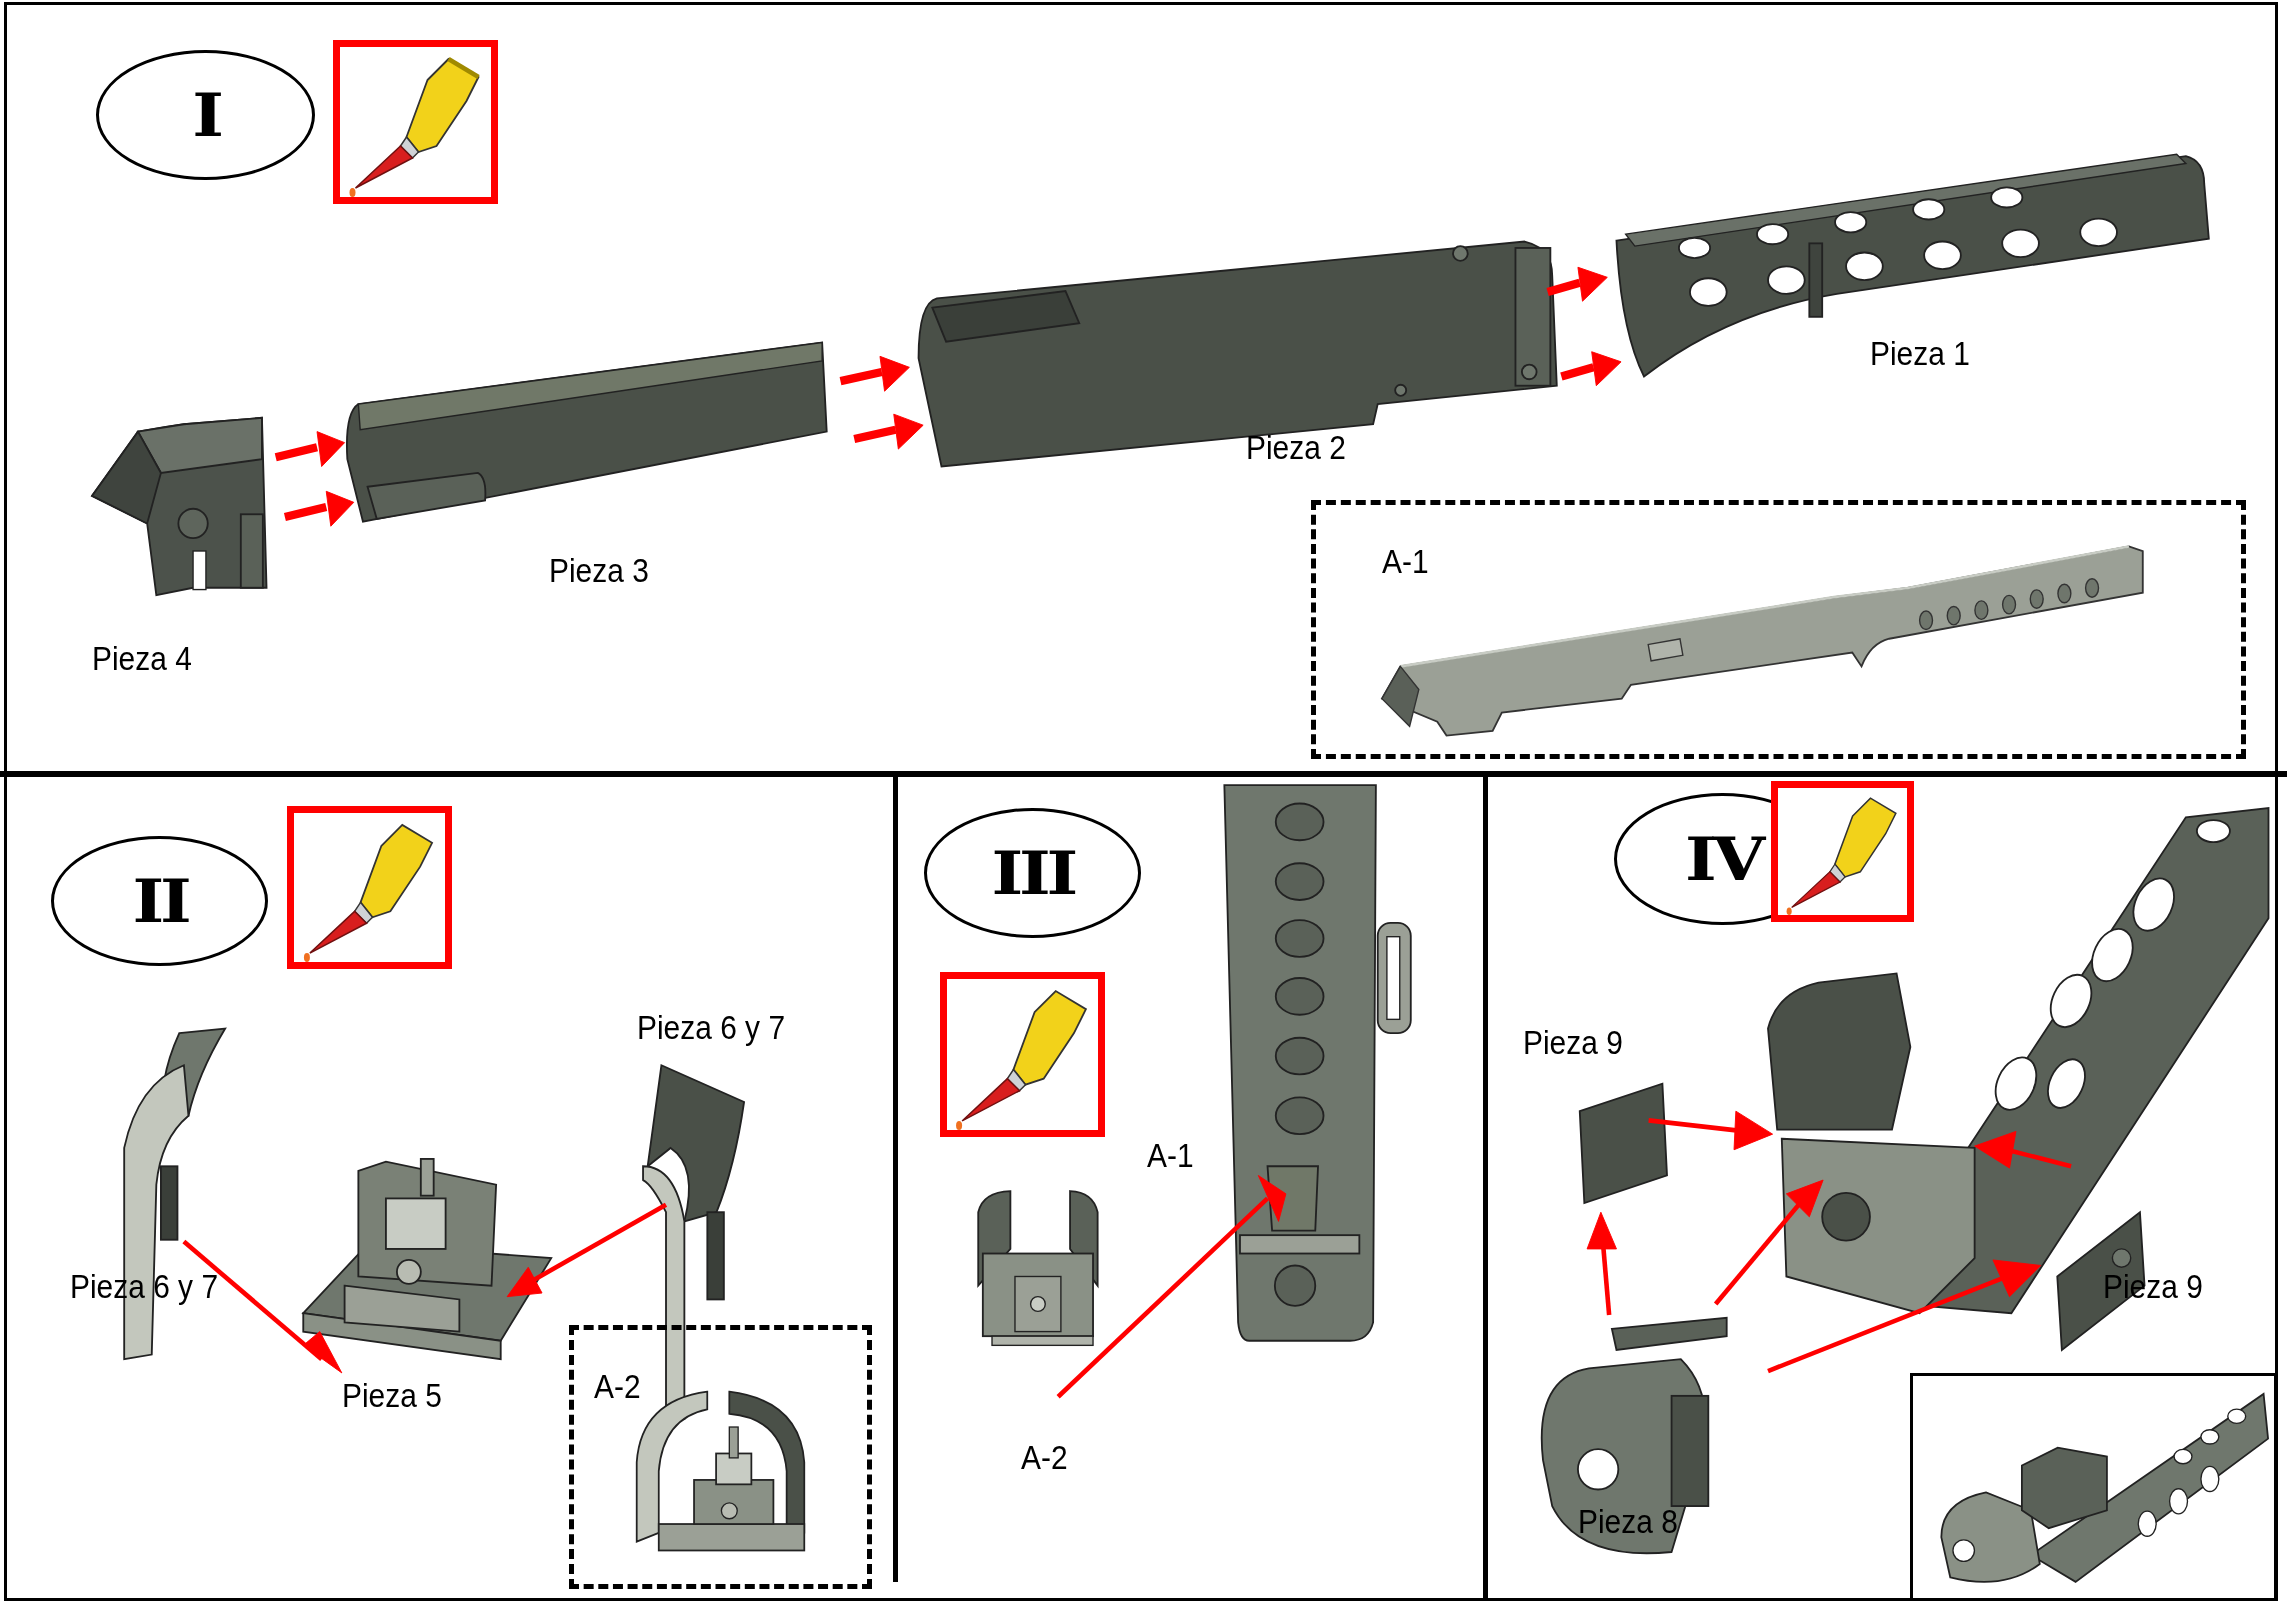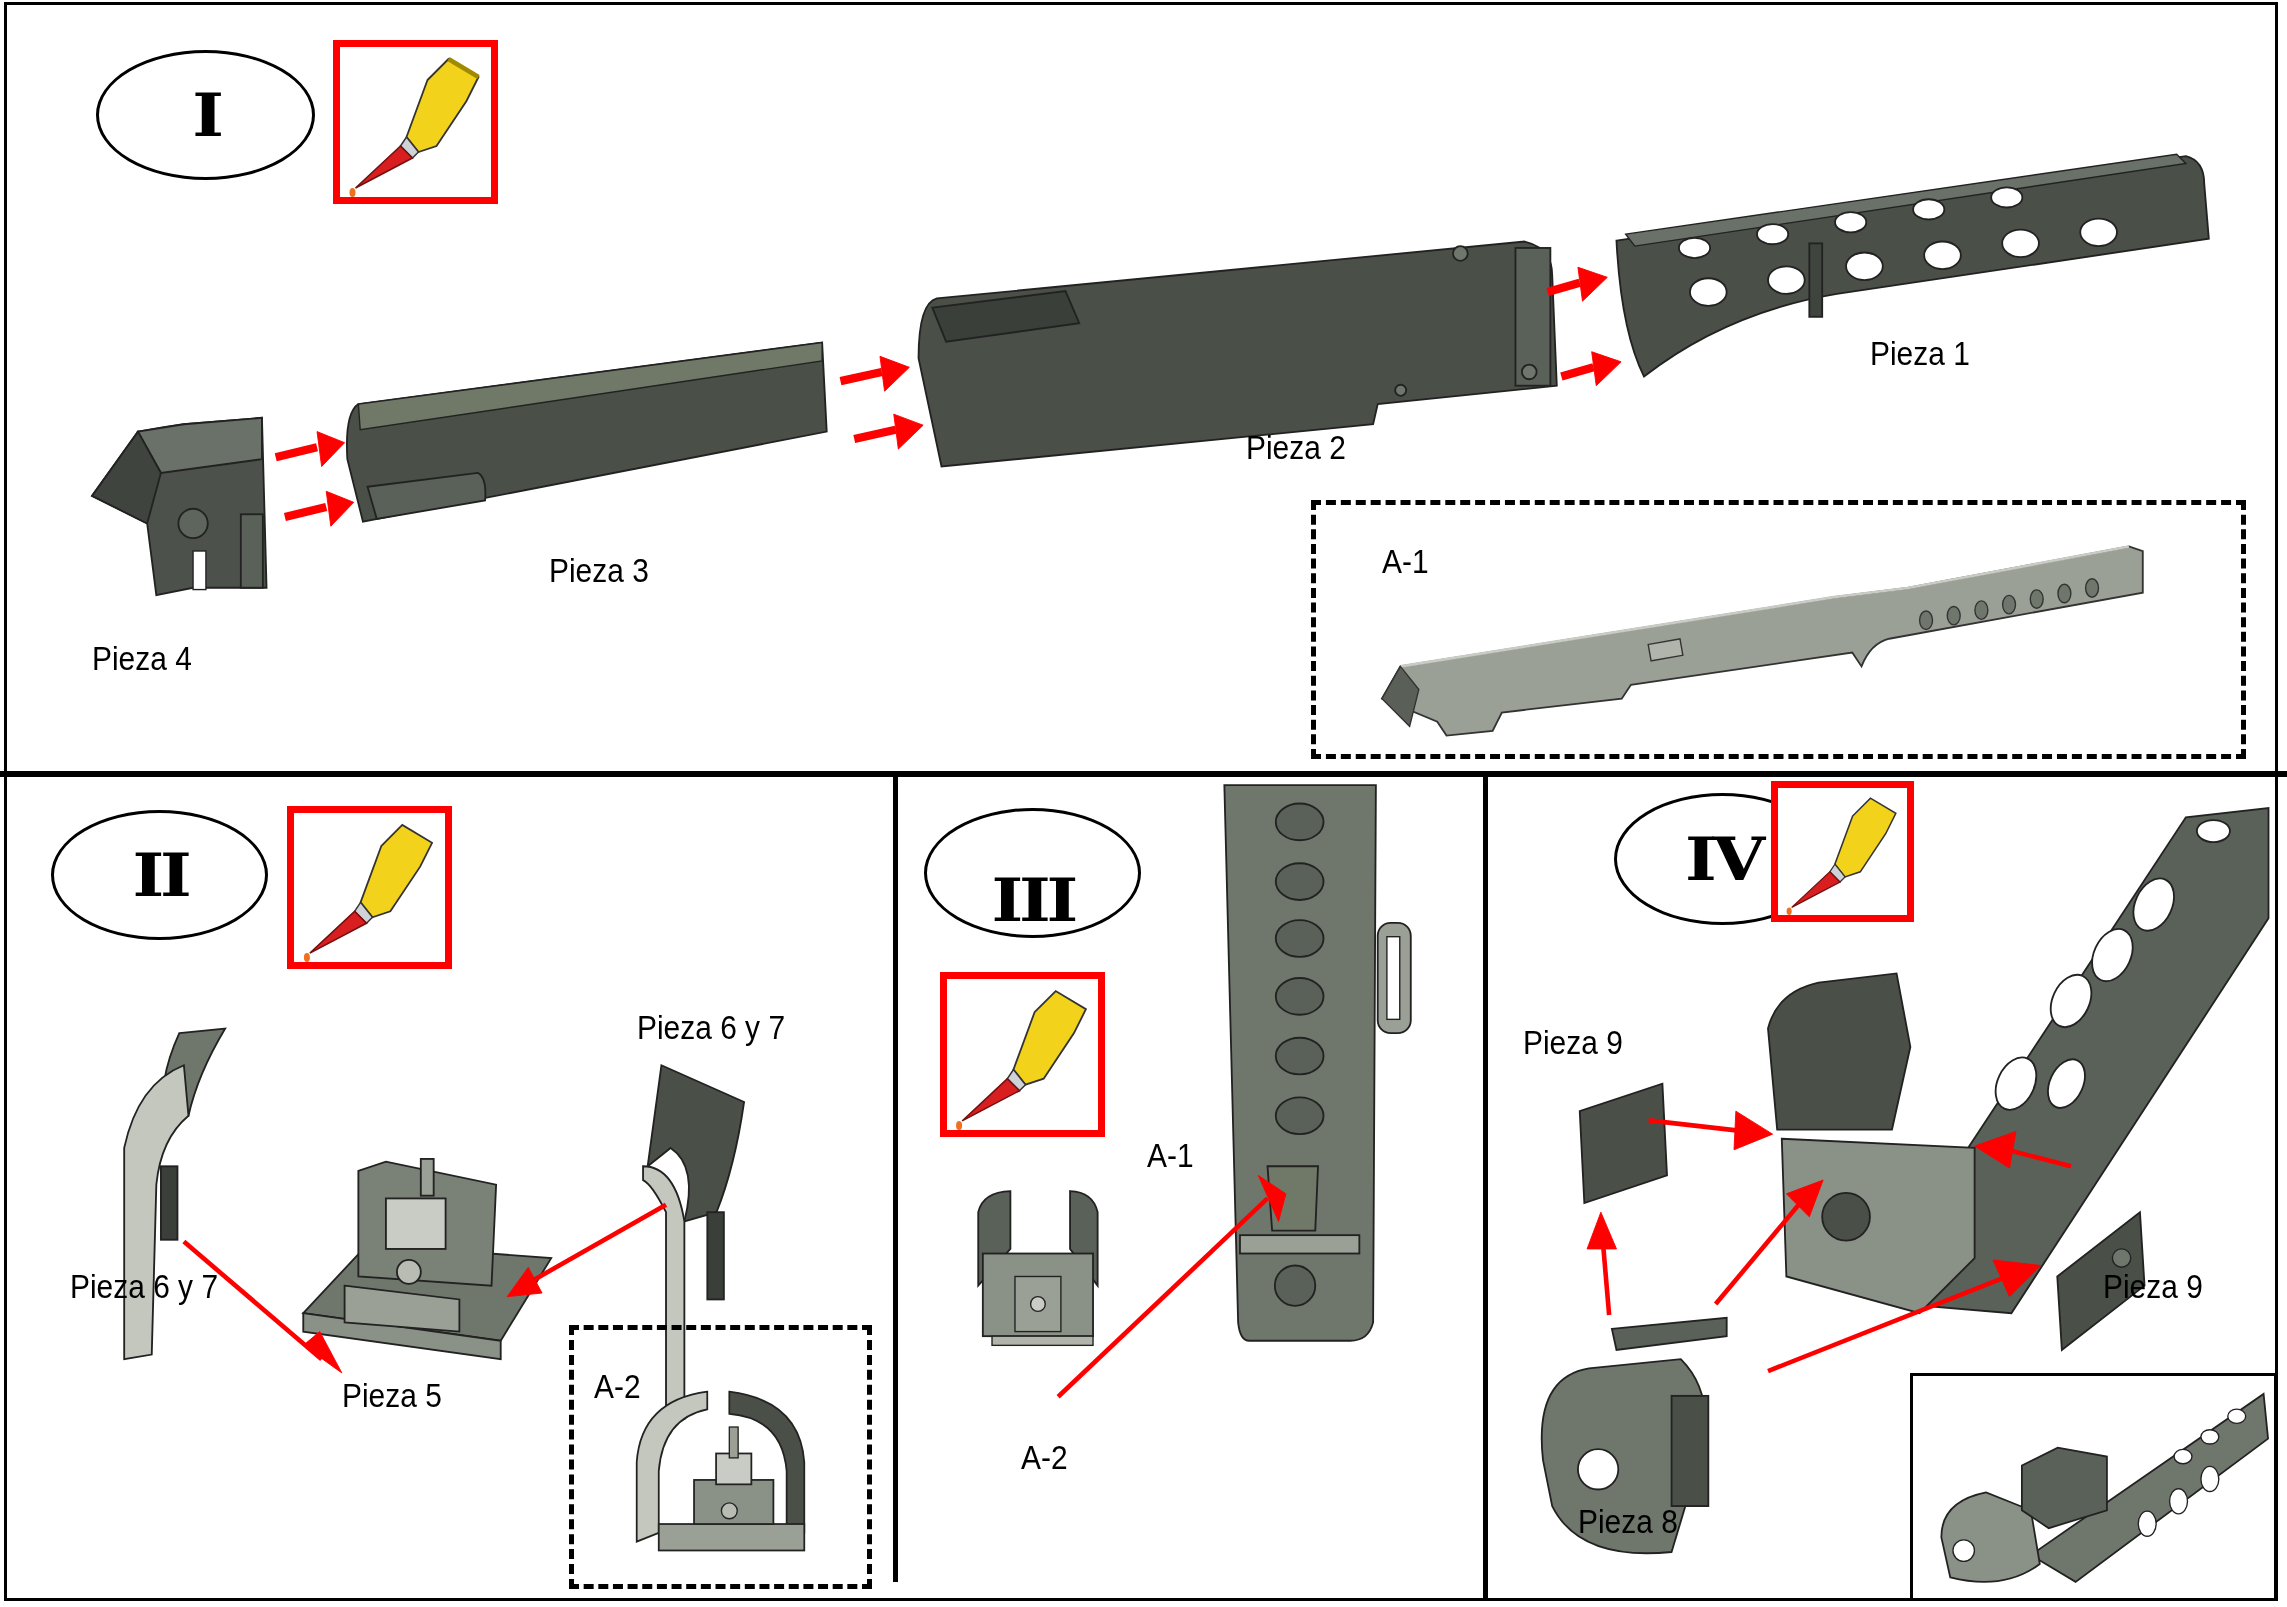--- a/index.html
+++ b/index.html
@@ -135,21 +135,21 @@
           <ellipse cx="810" cy="96" rx="7" ry="10"></ellipse>
         <ellipse cx="840" cy="90" rx="7" ry="10"></ellipse>
       </g>
       <rect x="360" y="148" width="35" height="18" fill="#b0b4ab" stroke="#333" stroke-width="1.5" transform="rotate(-10 378 157)"></rect>
       <polygon points="70,210 90,175 110,200 100,240" fill="#5a6058" stroke="#333" stroke-width="1.5"></polygon>
     </svg>
   </div>
 </section>
 
 <section>
-  <div class="oval" style="left:51px; top:810px; width:217px; height:130px;">
+  <div class="oval" style="left:51px; top:836px; width:217px; height:130px;">
     <span class="numeral">II</span>
   </div>
   <div class="glue" style="left:287px; top:806px; width:165px; height:163px;">
     <svg viewBox="0 0 100 100">
       <path d="M58 22 L72 8 L92 20 L84 36 L64 66 L52 70 L44 60 Z" fill="#f2d21a" stroke="#333" stroke-width="1.2"></path>
       <path d="M44 60 L52 70 L48 74 L40 66 Z" fill="#cfd2d6" stroke="#333" stroke-width="1"></path>
       <path d="M40 66 L48 74 L10 94 Z" fill="#d81e1e" stroke="#701010" stroke-width="1"></path>
       <ellipse cx="8" cy="97" rx="2" ry="3" fill="#f07020"></ellipse>
     </svg>
   </div>
@@ -198,21 +198,21 @@
       <rect x="95" y="220" width="165" height="30" fill="#9ba096" stroke="#222" stroke-width="2"></rect>
       <rect x="135" y="170" width="90" height="50" fill="#8a9186" stroke="#222" stroke-width="2"></rect>
       <rect x="160" y="140" width="40" height="35" fill="#c8ccc4" stroke="#222" stroke-width="2"></rect>
       <rect x="175" y="110" width="10" height="35" fill="#9ba096" stroke="#222" stroke-width="1.5"></rect>
       <circle cx="175" cy="205" r="9" fill="#b8bcb2" stroke="#222" stroke-width="1.5"></circle>
     </svg>
   </div>
 </section>
 
 <section>
-  <div class="oval" style="left:924px; top:808px; width:217px; height:130px;align-items:flex-end;">
+  <div class="oval" style="left:924px; top:808px; width:217px; height:130px;">
     <span class="numeral">III</span>
   </div>
   <div class="glue" style="left:940px; top:972px; width:165px; height:165px;">
     <svg viewBox="0 0 100 100">
       <path d="M58 22 L72 8 L92 20 L84 36 L64 66 L52 70 L44 60 Z" fill="#f2d21a" stroke="#333" stroke-width="1.2"></path>
       <path d="M44 60 L52 70 L48 74 L40 66 Z" fill="#cfd2d6" stroke="#333" stroke-width="1"></path>
       <path d="M40 66 L48 74 L10 94 Z" fill="#d81e1e" stroke="#701010" stroke-width="1"></path>
       <ellipse cx="8" cy="97" rx="2" ry="3" fill="#f07020"></ellipse>
     </svg>
   </div>

